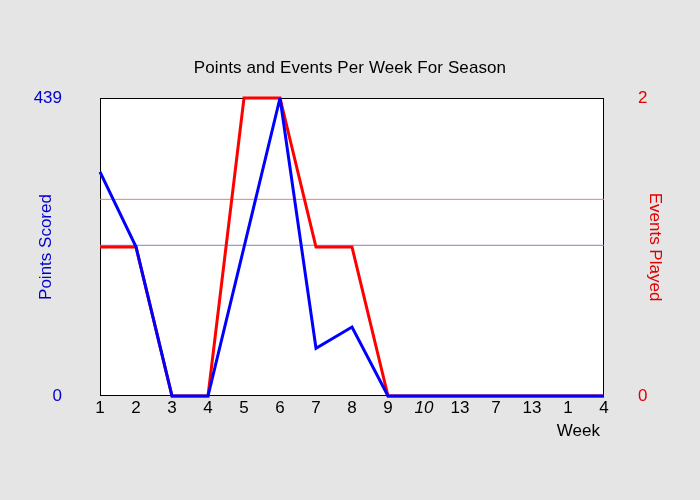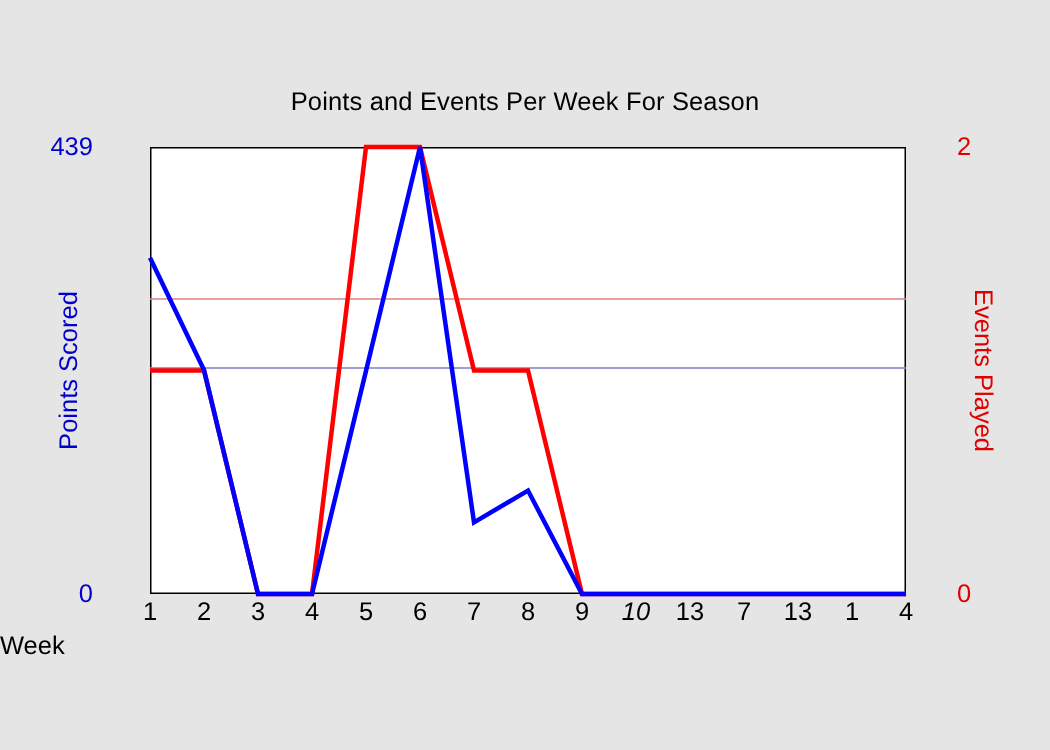--- a/index.html
+++ b/index.html
@@ -92,21 +92,21 @@
     margin-left: -15px;
     white-space: nowrap;
   }
 
   
   .axis-title-x {
     position: absolute;
     left: 0;
     top: 421px;
     width: 600px;
-    text-align: left;
+    text-align: right;
     font-size: 17px;
     color: #000000;
     white-space: nowrap;
   }
 
   .axis-title-y-left {
     position: absolute;
     left: 46px;
     top: 247px;
     font-size: 17px;

